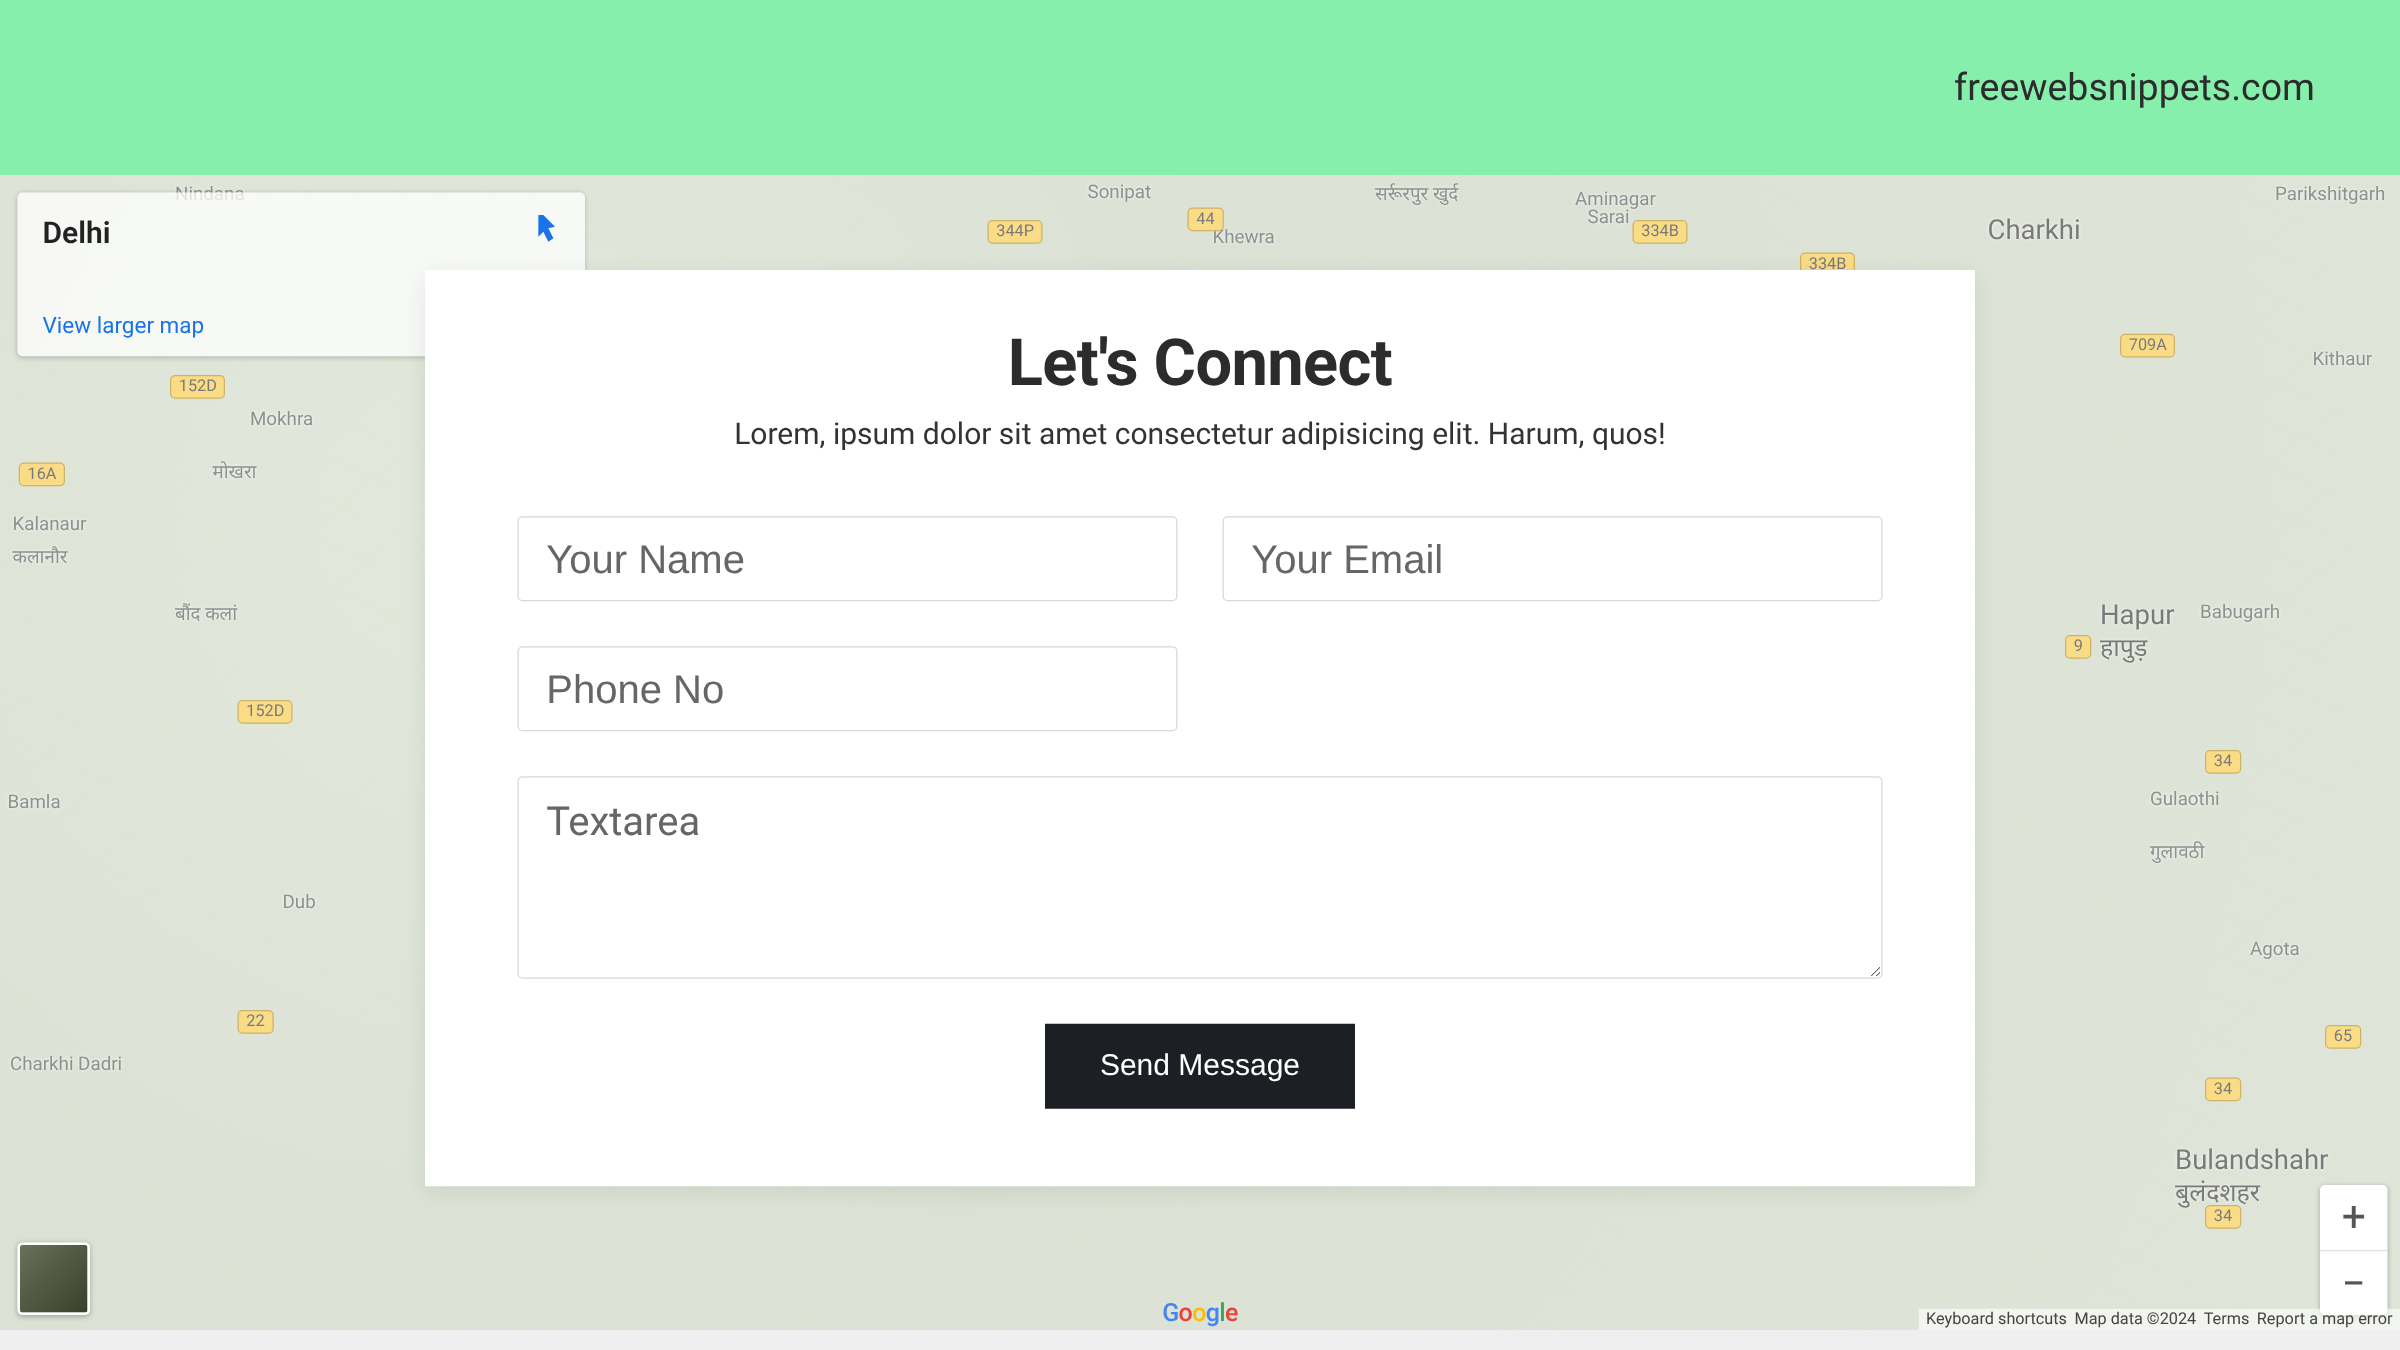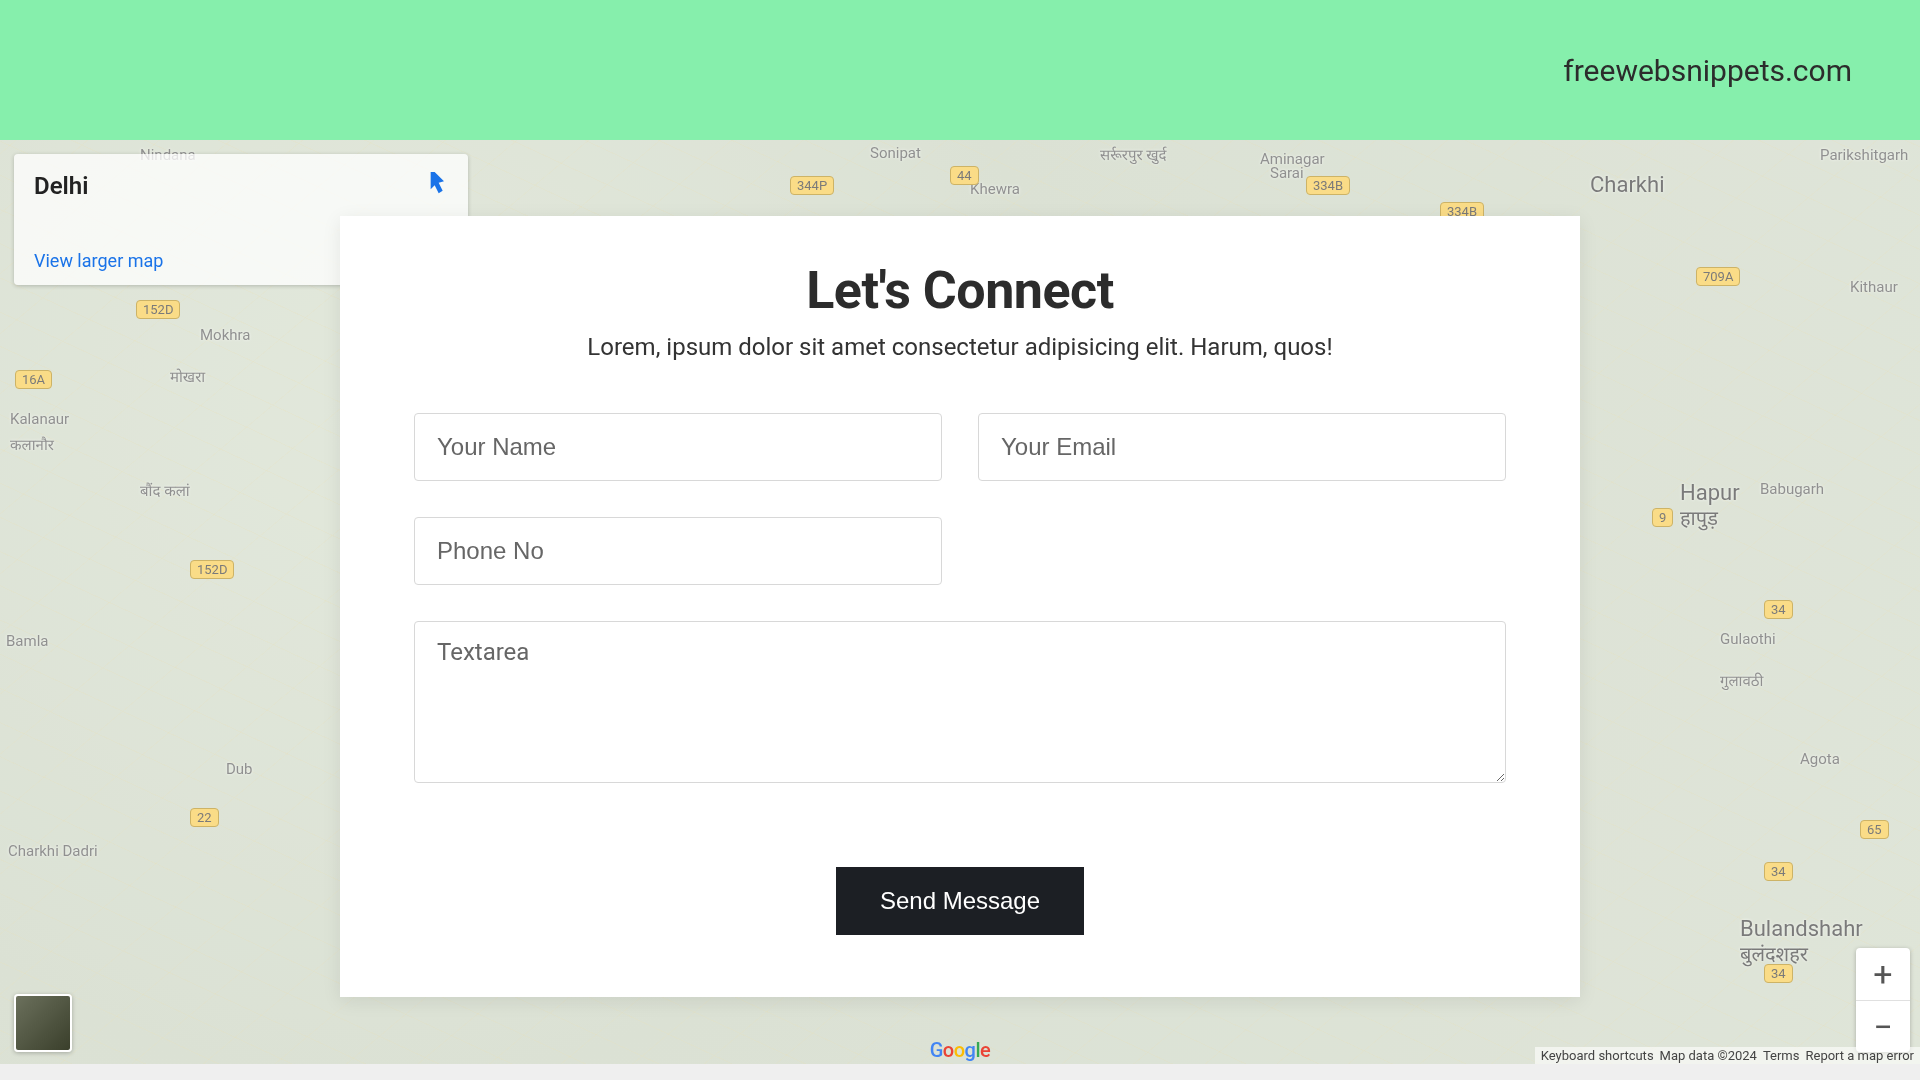--- a/index.html
+++ b/index.html
@@ -76,21 +76,21 @@
 .ml6  { top: 40px;  left: 970px; }
 .ml7  { top: 32px;  left: 1590px; font-size:22px; color:#333; }
 .ml8  { top: 6px;   left: 1820px; }
 .ml10 { top: 138px; left: 1850px; }
 .ml11 { top: 186px; left: 200px; }
 .ml12 { top: 226px; left: 170px; }
 .ml13 { top: 270px; left: 10px; }
 .ml14 { top: 294px; left: 10px; }
 .ml16 { top: 340px; left: 140px; }
 .ml18 { top: 492px; left: 6px; }
-.ml20 { top: 620px; left: 226px; }
+.ml20 { top: 572px; left: 226px; }
 .ml22 { top: 702px; left: 8px; }
 .ml26 { top: 340px; left: 1680px; font-size:22px; color:#333;}
 .ml27 { top: 364px; left: 1680px; font-size:20px; color:#333;}
 .ml28 { top: 340px; left: 1760px; }
 .ml30 { top: 490px; left: 1720px; }
 .ml31 { top: 530px; left: 1720px; }
 .ml32 { top: 610px; left: 1800px; }
 .ml35 { top: 776px; left: 1740px; font-size:22px; color:#333;}
 .ml36 { top: 800px; left: 1740px; font-size:20px; color:#333;}
 
@@ -253,21 +253,21 @@
   gap: 36px 36px;
 }
 .form-grid .full { grid-column: 1 / -1; }
 
 .field {
   width: 100%;
   height: 68px;
   border: 1px solid #d8d8d8;
   border-radius: 4px;
   background: #fff;
-  font-size: 24px;
+  font-size: 32px;
   color: #c2410c;
   padding: 0 22px;
   outline: none;
 }
 .field::placeholder { color: #666; }
 
 textarea.field {
   height: 162px;
   padding: 16px 22px;
   resize: both;
@@ -279,21 +279,20 @@
   display:flex;
   justify-content:center;
 }
 .submit-btn {
   background: #1c1f24;
   color: #fff;
   border: none;
   font-size: 24px;
   padding: 20px 44px;
   cursor: pointer;
-  margin-top: 48px;
 }
 </style>
 </head>
 <body>
 
 <div class="header">
   <span class="header-link">freewebsnippets.com</span>
 </div>
 
 <div class="map-container">

